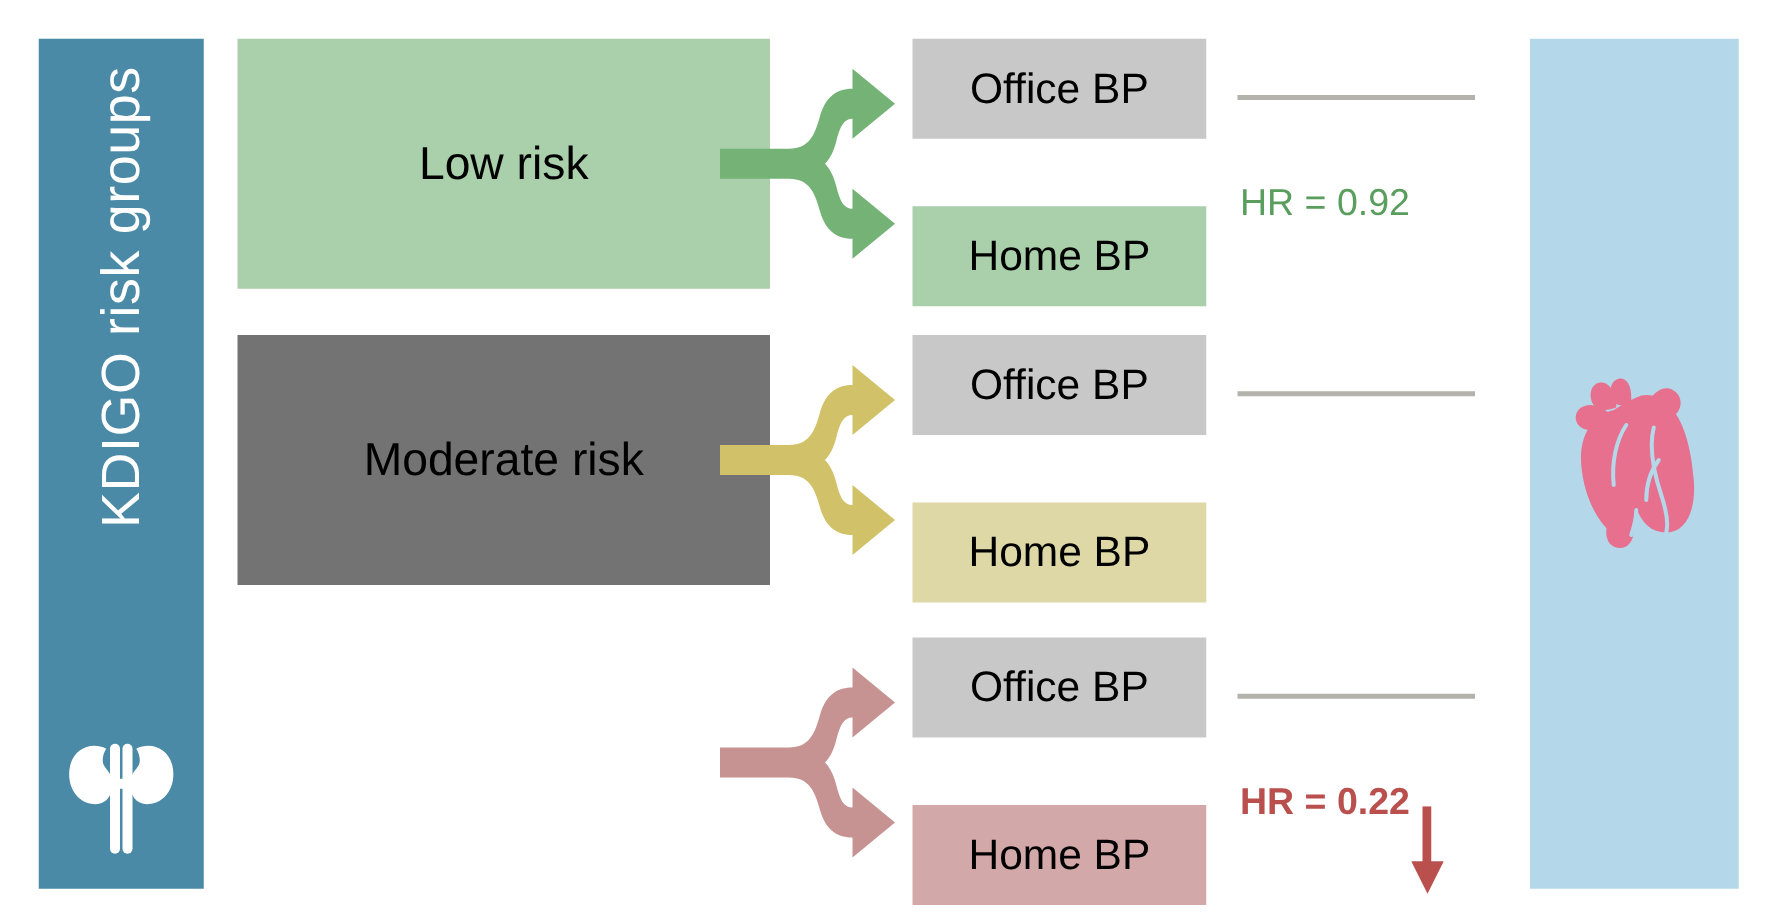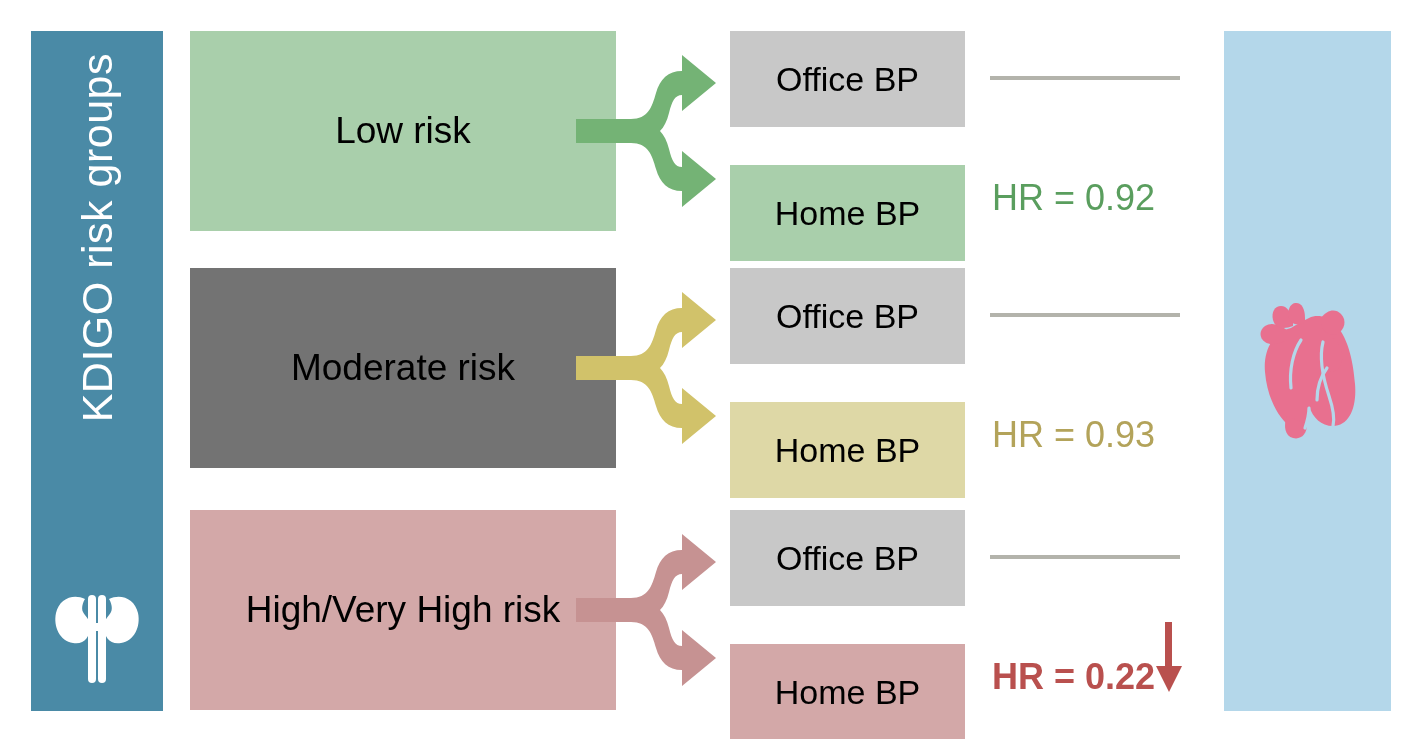--- a/index.html
+++ b/index.html
@@ -81,21 +81,21 @@
     top: 0;
     width: 154px;
     height: 200px;
   }
 
   
   .bp-box {
     position: absolute;
     left: 540px;
     width: 235px;
-    height: 96px;
+    height: 80px;
     display: flex;
     align-items: center;
     justify-content: center;
   }
   .bp-office { top: 0px;   background: #c8c8c8; }
   .bp-home   { top: 106px; margin-top: 28px; }
   .bp-label {
     font-size: 34px;
     color: #000000;
     white-space: nowrap;
@@ -106,25 +106,25 @@
     position: absolute;
     left: 800px;
     top: 45px;
     width: 190px;
     height: 4px;
     background: #b3b3ab;
   }
   .result-hr {
     position: absolute;
     left: 802px;
-    top: 92px;
+    top: 115px;
     height: 96px;
     display: flex;
-    align-items: flex-end;
-    font-size: 36px;
+    align-items: flex-start;
+    font-size: 30px;
     white-space: nowrap;
   }
   .result-hr.bold { font-weight: bold; }
   .hr-down-arrow {
     margin-left: 1px;
     width: 26px;
     height: 72px;
     display: block;
     align-self: center;
     position: relative;
@@ -200,29 +200,23 @@
   </svg>
 
   <div class="bp-box bp-office">
     <span class="bp-label">Office BP</span>
   </div>
   <div class="bp-box bp-home" style="background:#ded8a6">
     <span class="bp-label">Home BP</span>
   </div>
 
   <div class="result-rule"></div>
-  <div class="result-hr" style="color:#b3a35a">
-    <span>HR = 0.93</span>
-  </div>
 </div>
 
 <div class="risk-row" id="row-high">
-  <div class="risk-box" style="background:#d3a8a8">
-    <span class="risk-box-label">High/Very High risk</span>
-  </div>
 
   <svg class="fork-arrow" viewBox="0 0 154 200" xmlns="http://www.w3.org/2000/svg">
     <path d="M0 88 L55 88 C72 88 76 76 80 62 C84 48 92 40 106 40 L106 24 L140 52 L106 80 L106 64 C99 64 96 70 93 82 C91 90 88 96 84 100 C88 104 91 110 93 118 C96 130 99 136 106 136 L106 120 L140 148 L106 176 L106 160 C92 160 84 152 80 138 C76 124 72 112 55 112 L0 112 Z" fill="#c69292"></path>
   </svg>
 
   <div class="bp-box bp-office">
     <span class="bp-label">Office BP</span>
   </div>
   <div class="bp-box bp-home" style="background:#d3a8a8">
     <span class="bp-label">Home BP</span>

